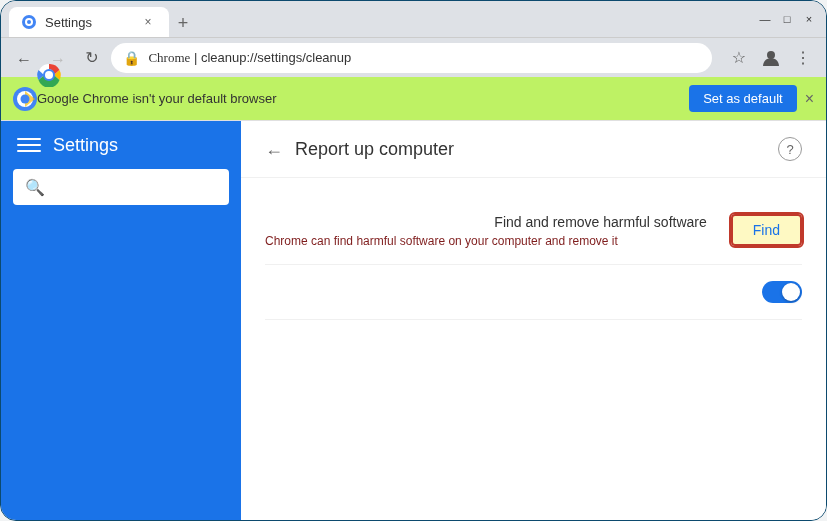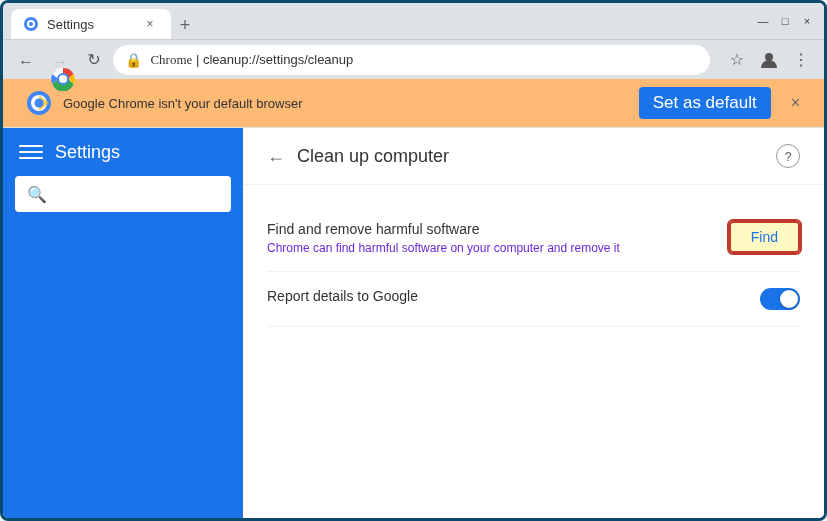--- a/index.html
+++ b/index.html
@@ -1,19 +1,19 @@
 <!DOCTYPE html>
 <html><head>
   <meta charset="utf-8">
   <style>
     * { margin: 0; padding: 0; box-sizing: border-box; }
     body { width: 827px; height: 521px; font-family: 'Segoe UI', Arial, sans-serif; overflow: hidden; background: #f1f3f4; }
 
     
-    .window { width: 827px; height: 521px; display: flex; flex-direction: column; border: 3px solid #0c4a6e; border-radius: 8px; overflow: hidden; }
+    .window { width: 827px; height: 521px; display: flex; flex-direction: column; border: 1px solid #0c4a6e; border-radius: 16px; overflow: hidden; }
 
     
     .title-bar { background: #dee1e6; height: 36px; display: flex; align-items: center; padding: 0 8px; gap: 8px; flex-shrink: 0; }
     .tab-area { display: flex; align-items: flex-end; flex: 1; height: 100%; }
     .tab { background: #fff; border-radius: 8px 8px 0 0; padding: 0 12px; height: 30px; display: flex; align-items: center; gap: 8px; font-size: 13px; color: #333; min-width: 160px; }
     .tab-favicon { width: 16px; height: 16px; }
     .tab-favicon svg { width: 16px; height: 16px; }
     .tab-close { margin-left: auto; width: 18px; height: 18px; border-radius: 50%; display: flex; align-items: center; justify-content: center; cursor: pointer; font-size: 12px; color: #666; }
     .new-tab-btn { width: 28px; height: 28px; display: flex; align-items: center; justify-content: center; border-radius: 50%; cursor: pointer; font-size: 18px; color: #666; }
     .window-controls { display: flex; gap: 4px; margin-left: auto; }
@@ -24,24 +24,24 @@
     .nav-btn { width: 30px; height: 30px; border-radius: 50%; display: flex; align-items: center; justify-content: center; cursor: pointer; color: #555; font-size: 16px; }
     .nav-btn.disabled { color: #bbb; cursor: default; }
     .address-bar { flex: 1; height: 30px; background: #fff; border-radius: 15px; display: flex; align-items: center; padding: 0 12px; gap: 8px; font-size: 13px; color: #333; }
     .address-lock { color: #555; font-size: 14px; }
     .address-text { flex: 1; }
     .address-text .site-name { color: #333; font-family: Liberation Serif, serif; }
     .nav-icons-right { display: flex; gap: 2px; margin-left: 8px; }
     .nav-icon-btn { width: 30px; height: 30px; border-radius: 50%; display: flex; align-items: center; justify-content: center; cursor: pointer; color: #555; font-size: 16px; }
 
     
-    .banner { background: #fdba74; padding: 8px 24px; display: flex; align-items: center; gap: 12px; border-bottom: 1px solid #e0e0e0; flex-shrink: 0; }
+    .banner { background: #bef264; padding: 8px 12px; display: flex; align-items: center; border-bottom: 1px solid #e0e0e0; flex-shrink: 0; }
     .banner-logo { width: 24px; height: 24px; }
     .banner-text { font-size: 13px; color: #333; flex: 1; }
-    .set-default-btn { background: #1a73e8; color: #fff; border: none; border-radius: 4px; padding: 6px 14px; font-size: 17px; cursor: pointer; font-weight: 500; }
+    .set-default-btn { background: #1a73e8; color: #fff; border: none; border-radius: 4px; padding: 6px 14px; font-size: 13px; cursor: pointer; font-weight: 500; }
     .banner-close { margin-left: 8px; cursor: pointer; color: #666; font-size: 16px; }
 
     
     .settings-layout { display: flex; flex: 1; overflow: hidden; }
 
     
     .sidebar { width: 240px; background: #1a73e8; display: flex; flex-direction: column; flex-shrink: 0; }
     .sidebar-header { padding: 12px 16px; display: flex; align-items: center; gap: 12px; }
     .hamburger { width: 24px; height: 24px; display: flex; flex-direction: column; justify-content: center; gap: 4px; cursor: pointer; }
     .hamburger span { display: block; height: 2px; background: #fff; border-radius: 1px; }
@@ -54,22 +54,22 @@
     .main-content { flex: 1; background: #fff; padding: 0; overflow-y: auto; }
     .content-header { padding: 16px 24px; display: flex; align-items: center; justify-content: space-between; border-bottom: 1px solid #f0f0f0; }
     .back-nav { display: flex; align-items: center; gap: 12px; }
     .back-btn { color: #666; cursor: pointer; font-size: 18px; }
     .page-title { font-size: 18px; color: #333; font-weight: 400; }
     .help-icon { color: #666; cursor: pointer; font-size: 18px; }
 
     .content-body { padding: 20px 24px; }
     .setting-row { display: flex; align-items: flex-start; justify-content: space-between; padding: 16px 0; border-bottom: 1px solid #f0f0f0; }
     .setting-info { flex: 1; }
-    .setting-title { font-size: 14px; color: #333; font-weight: 500; margin-bottom: 4px; }
-    .setting-desc { font-size: 12px; color: #6d28d9; }
+    .setting-title { font-size: 14px; color: #333; font-weight: 500; margin-bottom: 4px; text-align: right; }
+    .setting-desc { font-size: 12px; color: #7f1d1d; }
     .setting-action { margin-left: 24px; display: flex; align-items: center; }
     .find-btn { background: #fef9c3; color: #1a73e8; border: 2px solid #c0392b; border-radius: 4px; padding: 6px 20px; font-size: 14px; cursor: pointer; font-weight: 500; outline: 2px solid #c0392b; outline-offset: 0; }
 
     
     .toggle { width: 40px; height: 22px; background: #1a73e8; border-radius: 11px; position: relative; cursor: pointer; }
     .toggle-knob { width: 18px; height: 18px; background: #fff; border-radius: 50%; position: absolute; top: 2px; right: 2px; box-shadow: 0 1px 3px rgba(0,0,0,0.3); transition: right 0.2s; }
   </style>
 </head>
 <body>
 
@@ -160,40 +160,39 @@
       </div>
       <div class="search-bar">
         <span class="search-icon-sidebar">🔍</span>
       </div>
     </div>
 
     <div class="main-content">
       <div class="content-header">
         <div class="back-nav">
           <span class="back-btn">←</span>
-          <span class="page-title">Clean up computer</span>
+          <span class="page-title">Report up computer</span>
         </div>
         <span class="help-icon" style="width:24px;height:24px;border-radius:50%;border:1px solid #999;display:flex;align-items:center;justify-content:center;font-size:13px;color:#666;">?</span>
       </div>
 
       <div class="content-body">
 
         <div class="setting-row">
           <div class="setting-info">
             <div class="setting-title">Find and remove harmful software</div>
             <div class="setting-desc">Chrome can find harmful software on your computer and remove it</div>
           </div>
           <div class="setting-action">
             <button class="find-btn">Find</button>
           </div>
         </div>
 
         <div class="setting-row">
           <div class="setting-info">
-            <div class="setting-title">Report details to Google</div>
           </div>
           <div class="setting-action">
             <div class="toggle">
               <div class="toggle-knob"></div>
             </div>
           </div>
         </div>
       </div>
     </div>
   </div>

